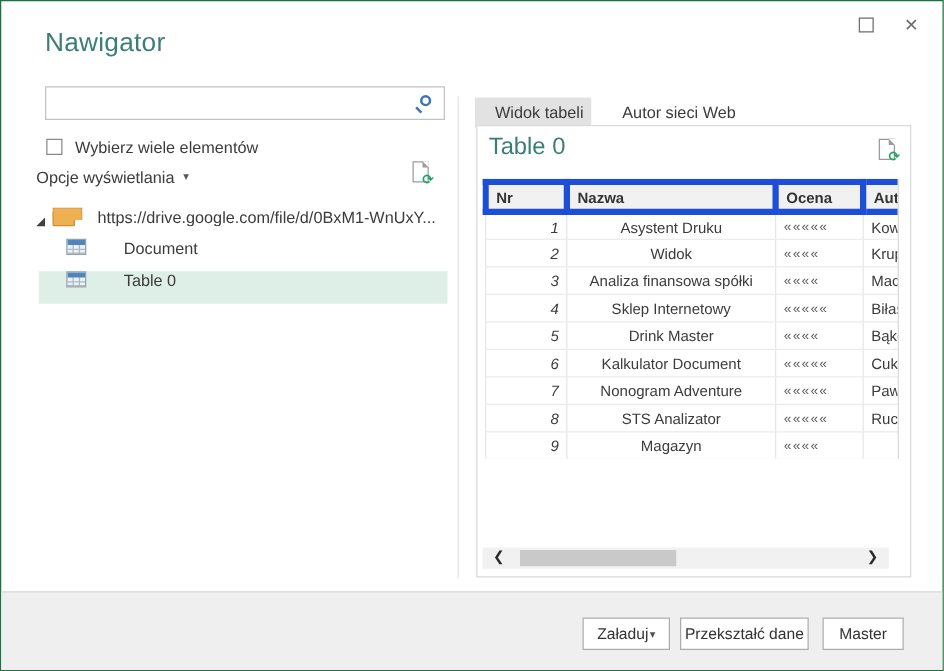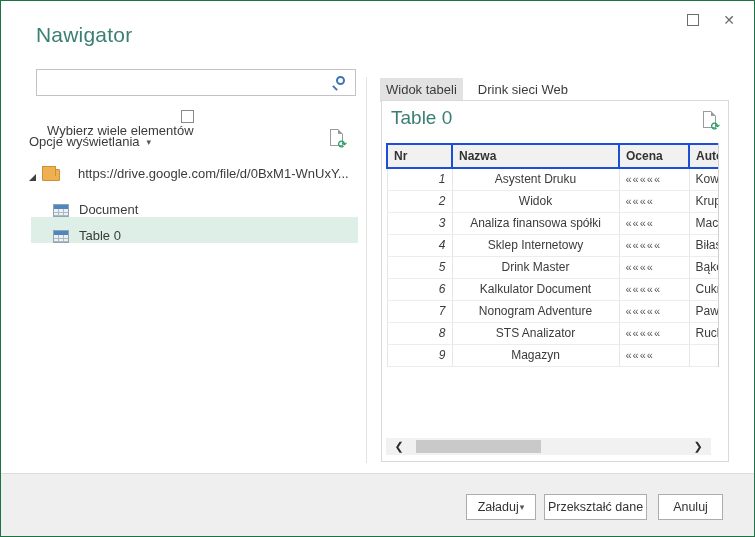--- a/index.html
+++ b/index.html
@@ -21,69 +21,69 @@
   .max-glyph { width: 12px; height: 12px; border: 1px solid #6d6d6d; background: transparent; }
   
   .dlg-title { position: absolute; left: 35px; top: 22px; font-size: 21px; font-weight: 400; color: #3a7e74; letter-spacing: 0.2px; }
   
   .search-box { position: absolute; left: 35px; top: 68px; width: 320px; height: 27px; border: 1px solid #c3c3c3; background: #fff; display: flex; align-items: center; }
   .search-input { flex: 1; border: none; outline: none; height: 100%; padding: 0 6px; font-size: 13px; font-family: inherit; color: #333; background: transparent; }
   .mag-icon { width: 13px; height: 13px; position: relative; margin-right: 10px; flex: 0 0 auto; }
   .mag-icon .lens { position: absolute; right: 0; top: 0; width: 9px; height: 9px; border: 2px solid #3f74b3; border-radius: 50%; }
   .mag-icon .handle { position: absolute; left: 0px; bottom: 0px; width: 6px; height: 2px; background: #3f74b3; transform: rotate(45deg); }
   
-  .check-row { position: absolute; left: 36px; top: 109px; display: flex; align-items: flex-end; flex-direction: column; }
+  .check-row { position: absolute; left: 36px; top: 109px; display: flex; align-items: center; }
   .checkbox { width: 13px; height: 13px; border: 1px solid #8a8a8a; background: #fff; }
   .check-label { margin-left: 10px; font-size: 13px; color: #3b3b3b; }
   
   .options-row { position: absolute; left: 28px; top: 133px; display: flex; align-items: center; }
   .options-label { font-size: 13px; color: #3b3b3b; }
   .caret { font-size: 9px; color: #555; margin-left: 7px; }
   .page-refresh { position: relative; width: 13px; height: 17px; border: 1px solid #9b9b9b; background: #fff; }
   .page-refresh .fold { position: absolute; top: -1px; right: -1px; width: 0; height: 0; border-style: solid; border-width: 0 5px 5px 0; border-color: #ffffff #ffffff #9b9b9b #9b9b9b; }
   .page-refresh .refresh-glyph { position: absolute; right: -5px; bottom: -5px; font-size: 11px; font-weight: bold; color: #21a366; background: transparent; line-height: 1; }
   .left-refresh { position: absolute; left: 329px; top: 128px; }
   
   .tree-root-row { position: absolute; left: 28px; top: 165px; display: flex; align-items: flex-end; width: 330px; }
   .tri-expanded { width: 0; height: 0; border-left: 7px solid transparent; border-bottom: 7px solid #404040; margin-right: 6px; }
   .folder-icon { position: relative; width: 18px; height: 12px; background: #efb054; border: 1px solid #cf9032; border-radius: 1px; margin-right: 18px; }
   .folder-icon .tab { position: absolute; top: -4px; left: -1px; width: 8px; height: 3px; background: #efb054; border: 1px solid #cf9032; border-bottom: none; border-radius: 1px 1px 0 0; }
   .tree-url { font-size: 13px; color: #3b3b3b; white-space: nowrap; overflow: hidden; }
   .tree-items { position: absolute; left: 30px; top: 190px; width: 327px; }
-  .tree-row { height: 26px; display: flex; align-items: flex-end; padding-left: 22px; cursor: default; }
+  .tree-row { height: 26px; display: flex; align-items: flex-start; padding-left: 22px; cursor: default; gap: 20px; }
   .tree-row.selected { background: #ddefe7; }
   .tree-label { font-size: 13px; color: #3b3b3b; margin-left: 10px; }
   .tbl-icon {
     width: 16px; height: 13px; border: 1px solid #93a4b1; background-color: #eef1f3; flex: 0 0 auto;
     background-image:
       linear-gradient(#4e86c0, #4e86c0),
       linear-gradient(#aeb9c2, #aeb9c2),
       linear-gradient(#aeb9c2, #aeb9c2),
       linear-gradient(#aeb9c2, #aeb9c2),
       linear-gradient(#aeb9c2, #aeb9c2);
     background-size: 100% 4px, 1px 100%, 1px 100%, 100% 1px, 100% 1px;
     background-position: 0 0, 4px 0, 9px 0, 0 7px, 0 10px;
     background-repeat: no-repeat;
   }
   
   .v-divider { position: absolute; left: 365px; top: 76px; width: 1px; height: 386px; background: #e3e3e3; }
   
   .tabs { position: absolute; left: 379px; top: 77px; display: flex; }
-  .tab { font-size: 13px; color: #3b3b3b; padding: 4px 6px 5px 6px; margin-right: 9px; cursor: default; white-space: nowrap; }
+  .tab { font-size: 13px; color: #3b3b3b; padding: 4px 6px 5px 16px; margin-right: 9px; cursor: default; white-space: nowrap; }
   .tab.active { background: #e2e2e2; }
   
   .preview-panel { position: absolute; left: 380px; top: 99px; width: 348px; height: 362px; border: 1px solid #d9d9d9; background: #fff; }
   .preview-title { position: absolute; left: 9px; top: 6px; font-size: 19px; font-weight: 400; color: #3a7e74; }
   .preview-refresh { position: absolute; left: 321px; top: 10px; }
   .tbl-wrap { position: absolute; left: 4px; top: 42px; width: 333px; height: 224px; overflow: hidden; border-right: 1px solid #d0d0d0; }
   table.preview { border-collapse: collapse; table-layout: fixed; width: 382px; }
   table.preview th {
     background: #f1f1f1; font-size: 12px; font-weight: bold; color: #333;
     text-align: left; padding: 0 6px; height: 24px;
-    border: 2px solid #1d4ed8; white-space: nowrap; overflow: hidden;
+    border: 5px solid #1d4ed8; white-space: nowrap; overflow: hidden;
   }
   table.preview td {
     font-size: 12px; color: #3b3b3b; padding: 0 6px; height: 22px;
     border-right: 1px solid #e6e6e6; border-bottom: 1px solid #ececec;
     white-space: nowrap; overflow: hidden; background: #fff;
   }
   table.preview td.c-nr { font-style: italic; text-align: right; border-left: 1px solid #e6e6e6; }
   table.preview td.c-ocena { color: #5a5a5a; font-size: 11px; letter-spacing: 1px; }
   .c-nr { width: 65px; } .c-nazwa { width: 167px; text-align: center; } .c-ocena { width: 70px; } .c-autor { width: 80px; }
   
@@ -155,21 +155,21 @@
       <div class="tree-row selected">
         <span class="tbl-icon"></span>
         <span class="tree-label">Table 0</span>
       </div>
     </div>
 
   <div class="v-divider"></div>
 
   <div class="tabs">
       <div class="tab active">Widok tabeli</div>
-      <div class="tab">Drink sieci Web</div>
+      <div class="tab">Autor sieci Web</div>
     </div>
 
   <div class="preview-panel">
     <div class="preview-title">Table 0</div>
     <div class="preview-refresh page-refresh">
       <span class="fold"></span>
       <span class="refresh-glyph">⟳</span>
     </div>
 
     <div class="tbl-wrap">
@@ -247,16 +247,16 @@
       <span class="hs-arrow hs-right">❯</span>
     </div>
   </div>
 
   <div class="footer">
     <div class="btn btn-load-wrap">
       <span class="btn-load-main">Załaduj</span>
       <span class="btn-load-caret">▾</span>
     </div>
     <button class="btn btn-transform">Przekształć dane</button>
-    <button class="btn btn-cancel">Anuluj</button>
+    <button class="btn btn-cancel">Master</button>
   </div>
 
 </div>
 
 </body></html>

